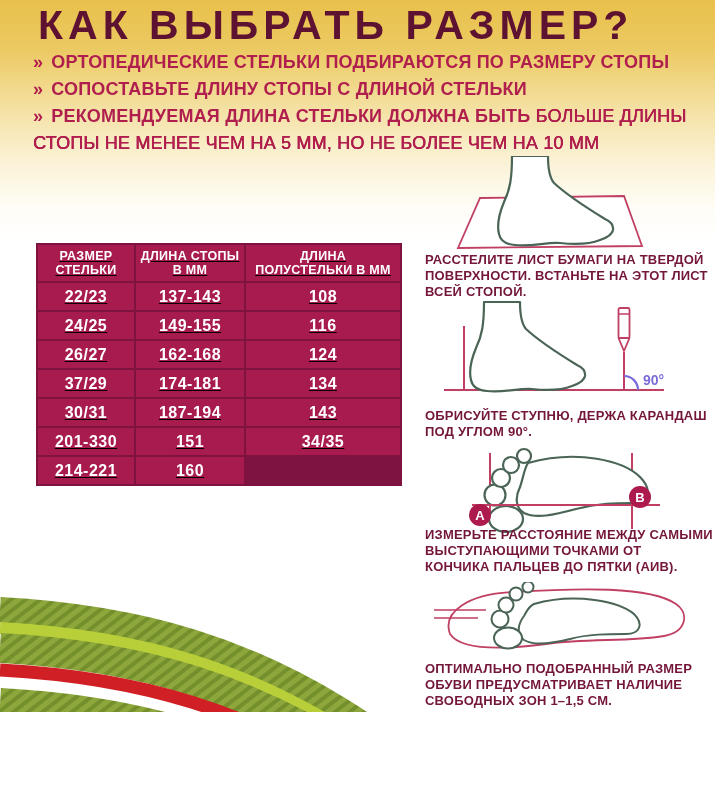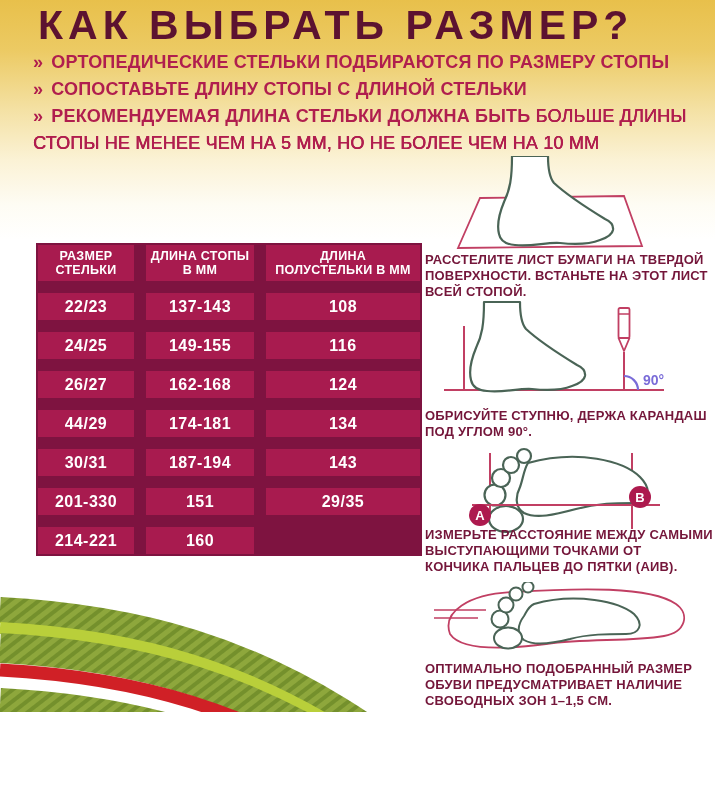--- a/index.html
+++ b/index.html
@@ -8,21 +8,21 @@
     background:linear-gradient(180deg,#e8c04b 0px,#ecca63 50px,#f4e1a4 110px,#fbf2d5 160px,#fefcf4 205px,#ffffff 240px);}
   
   .title{position:absolute;left:38px;top:2px;width:670px;
     font-size:41px;font-weight:bold;letter-spacing:5px;color:#5c1230;white-space:nowrap;}
   .bullets{position:absolute;left:33px;top:49px;width:655px;
     color:#b01e4e;font-size:18px;font-weight:bold;line-height:27px;letter-spacing:.2px;}
   .bullets .marker{margin-right:8px;}
   .bullets .hard{color:#b01e4e;font-weight:normal;text-shadow:0 0 .6px #b01e4e,.4px 0 0 #b01e4e;}
   
   .sizetable{position:absolute;left:36px;top:243px;display:grid;
-    grid-template-columns:96px 108px 154px;gap:12px;background:#7e1340;padding:2px;}
+    grid-template-columns:96px 108px 154px;gap:2px;background:#7e1340;padding:2px;text-decoration:underline;}
   .sizetable .cell{background:#a81b4f;color:#fff;display:flex;align-items:center;justify-content:center;text-align:center;}
   .sizetable .head{height:36px;font-size:12.5px;font-weight:bold;line-height:14px;letter-spacing:.3px;padding:0 4px;}
   .sizetable .data{height:27px;font-size:16px;font-weight:bold;letter-spacing:.5px;text-align:right;}
   
   .step-svg{position:absolute;}
   .caption{position:absolute;left:425px;width:292px;color:#74163a;
     font-size:13px;font-weight:bold;line-height:16px;letter-spacing:.2px;}
   
   .waves{position:absolute;left:0;top:560px;}
   .banner{position:absolute;left:38px;top:715px;width:245px;height:55px;background:#a52139;
@@ -65,29 +65,29 @@
     <div class="cell head">ДЛИНА ПОЛУСТЕЛЬКИ В ММ</div>
     <div class="cell data">22/23</div>
     <div class="cell data">137-143</div>
     <div class="cell data">108</div>
     <div class="cell data">24/25</div>
     <div class="cell data">149-155</div>
     <div class="cell data">116</div>
     <div class="cell data">26/27</div>
     <div class="cell data">162-168</div>
     <div class="cell data">124</div>
-    <div class="cell data">44/29</div>
+    <div class="cell data">37/29</div>
     <div class="cell data">174-181</div>
     <div class="cell data">134</div>
     <div class="cell data">30/31</div>
     <div class="cell data">187-194</div>
     <div class="cell data">143</div>
     <div class="cell data">201-330</div>
     <div class="cell data">151</div>
-    <div class="cell data">29/35</div>
+    <div class="cell data">34/35</div>
     <div class="cell data">214-221</div>
     <div class="cell data">160</div>
   </div>
 
   <svg class="step-svg" style="left:428px;top:156px" width="285" height="96" viewBox="0 0 285 96">
     <polygon points="52,42 196,40 214,90 30,92" fill="#ffffff" stroke="#c13f63" stroke-width="1.8"></polygon>
     <path d="M84,0 C84,22 82,34 76,46 C71,58 69,70 71,78 Q73,88 87,89 C104,91 118,86 132,87 C150,89 162,88 172,84 Q184,80 185,74 Q186,67 177,63 C159,52 140,40 126,27 Q120,20 120,0 Z" fill="#ffffff" stroke="#4a6456" stroke-width="2.2" stroke-linejoin="round"></path>
   </svg>
   <div class="caption" style="top:252px">
     <div>РАССТЕЛИТЕ ЛИСТ БУМАГИ НА ТВЕРДОЙ</div>

